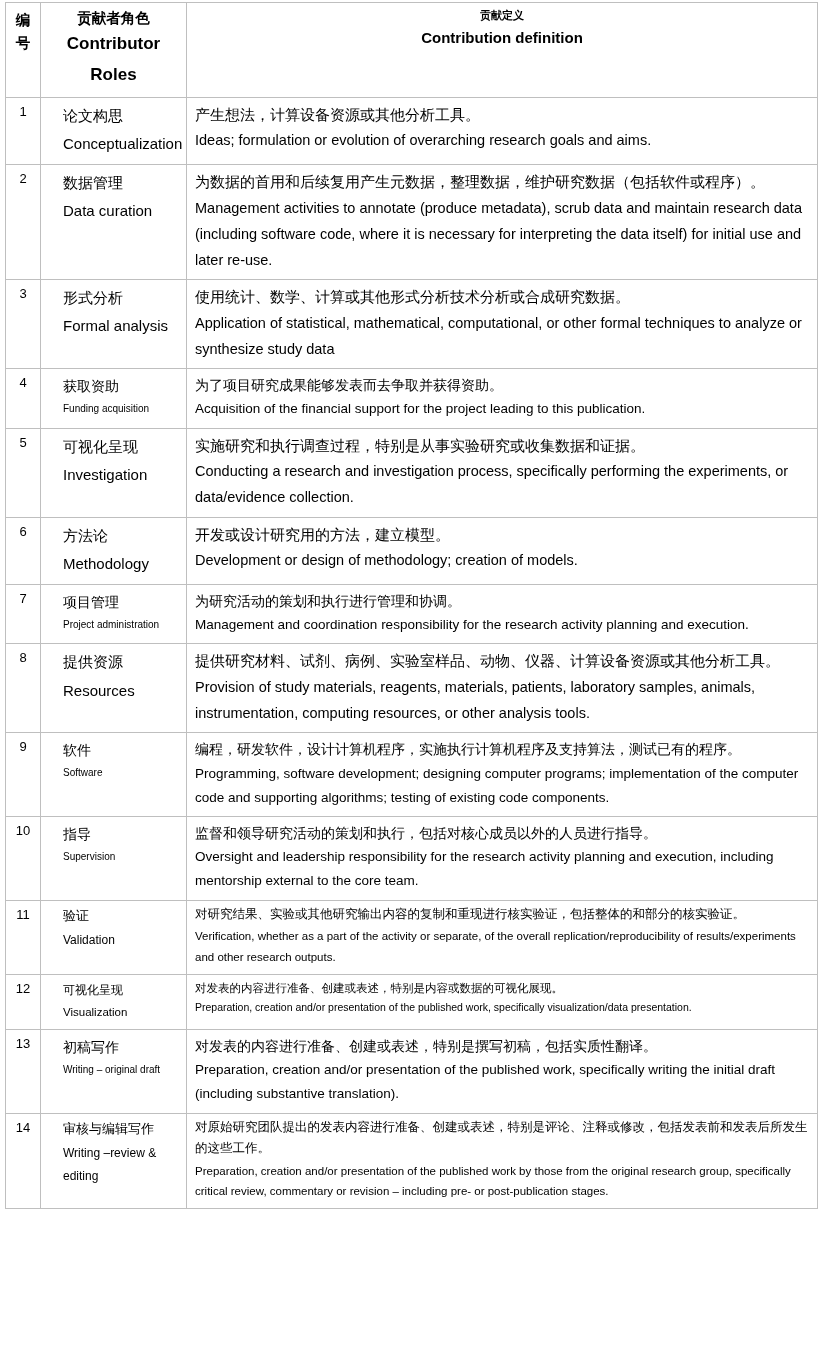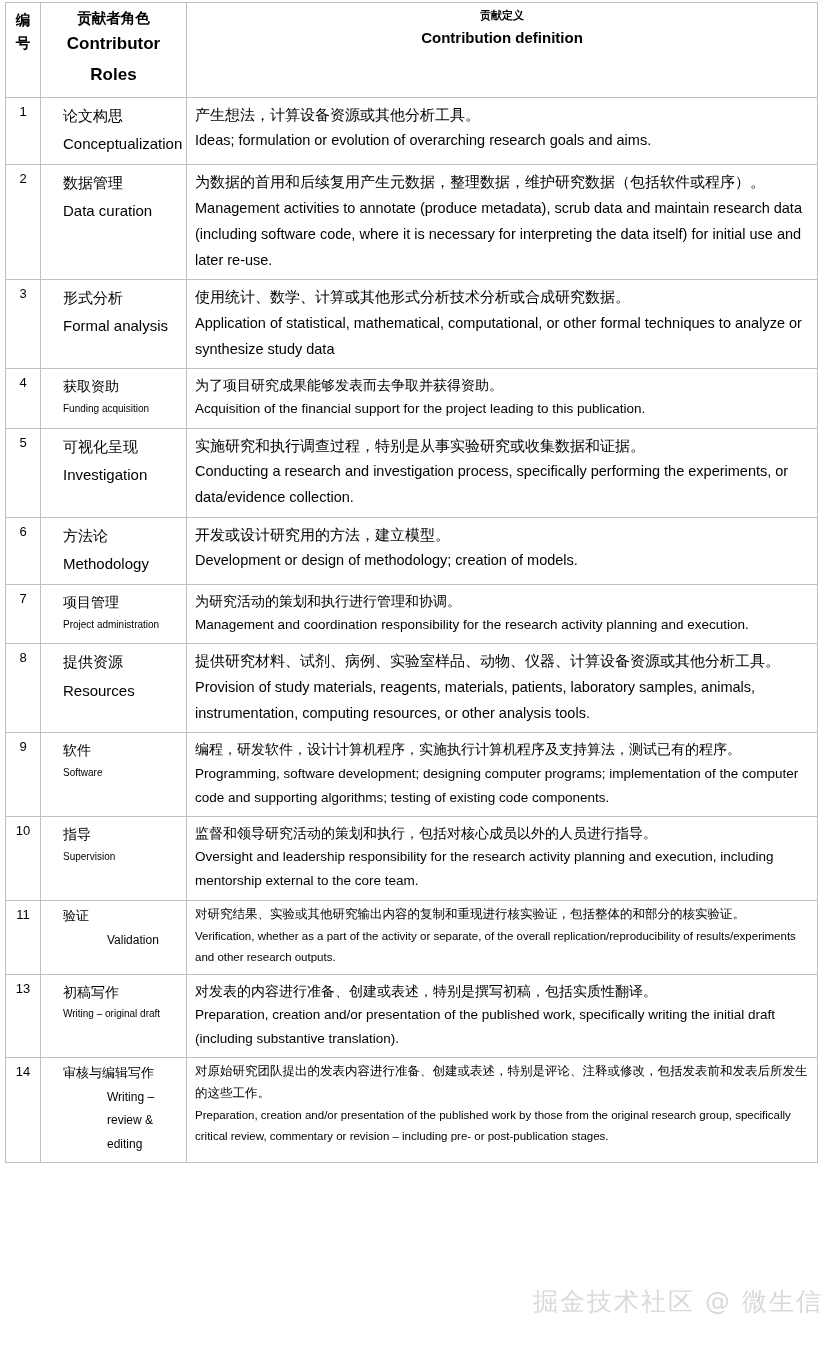--- a/index.html
+++ b/index.html
@@ -78,21 +78,21 @@
   .sz-sm .cn { font-size: 12.5px; font-family: Liberation Mono, monospace; }
   .sz-sm .en { font-size: 11.5px; }
   .sz-xs .cn { font-size: 11.5px; }
   .sz-xs .en { font-size: 10.5px; }
 
   td.role.sz-lg .cn { font-size: 15px; }
   td.role.sz-lg .en { font-size: 15px; }
   td.role.sz-md .cn { font-size: 14px; }
   td.role.sz-md .en { font-size: 10px; }
   td.role.sz-sm .cn { font-size: 13px; }
-  td.role.sz-sm .en { font-size: 12px; margin-left: 44px; }
+  td.role.sz-sm .en { font-size: 12px; }
   td.role.sz-xs .cn { font-size: 12px; }
   td.role.sz-xs .en { font-size: 11.5px; }
 
   .watermark {
     position: absolute;
     left: 533px;
     top: 1285px;
     font-size: 25px;
     letter-spacing: 2px;
     color: #d9d9d9;
@@ -245,20 +245,31 @@
           <td class="role sz-sm">
             <span class="cn">验证</span>
             <span class="en">Validation</span>
           </td>
           <td class="def sz-sm">
             <span class="cn">对研究结果、实验或其他研究输出内容的复制和重现进行核实验证，包括整体的和部分的核实验证。</span>
             <span class="en">Verification, whether as a part of the activity or separate, of the overall replication/reproducibility of results/experiments and other research outputs.</span>
           </td>
         </tr>
         <tr>
+          <td class="num">12</td>
+          <td class="role sz-xs">
+            <span class="cn">可视化呈现</span>
+            <span class="en">Visualization</span>
+          </td>
+          <td class="def sz-xs">
+            <span class="cn">对发表的内容进行准备、创建或表述，特别是内容或数据的可视化展现。</span>
+            <span class="en">Preparation, creation and/or presentation of the published work, specifically visualization/data presentation.</span>
+          </td>
+        </tr>
+        <tr>
           <td class="num">13</td>
           <td class="role sz-md">
             <span class="cn">初稿写作</span>
             <span class="en">Writing – original draft</span>
           </td>
           <td class="def sz-md">
             <span class="cn">对发表的内容进行准备、创建或表述，特别是撰写初稿，包括实质性翻译。</span>
             <span class="en">Preparation, creation and/or presentation of the published work, specifically writing the initial draft (including substantive translation).</span>
           </td>
         </tr>
@@ -269,15 +280,14 @@
             <span class="en">Writing –review &amp; editing</span>
           </td>
           <td class="def sz-sm">
             <span class="cn">对原始研究团队提出的发表内容进行准备、创建或表述，特别是评论、注释或修改，包括发表前和发表后所发生的这些工作。</span>
             <span class="en">Preparation, creation and/or presentation of the published work by those from the original research group, specifically critical review, commentary or revision – including pre- or post-publication stages.</span>
           </td>
         </tr>
       </tbody>
   </table>
 
-  <div class="watermark" style="color: rgb(217, 217, 217);">掘金技术社区 @ 微生信</div>
 
 </div>
 
 </body></html>

